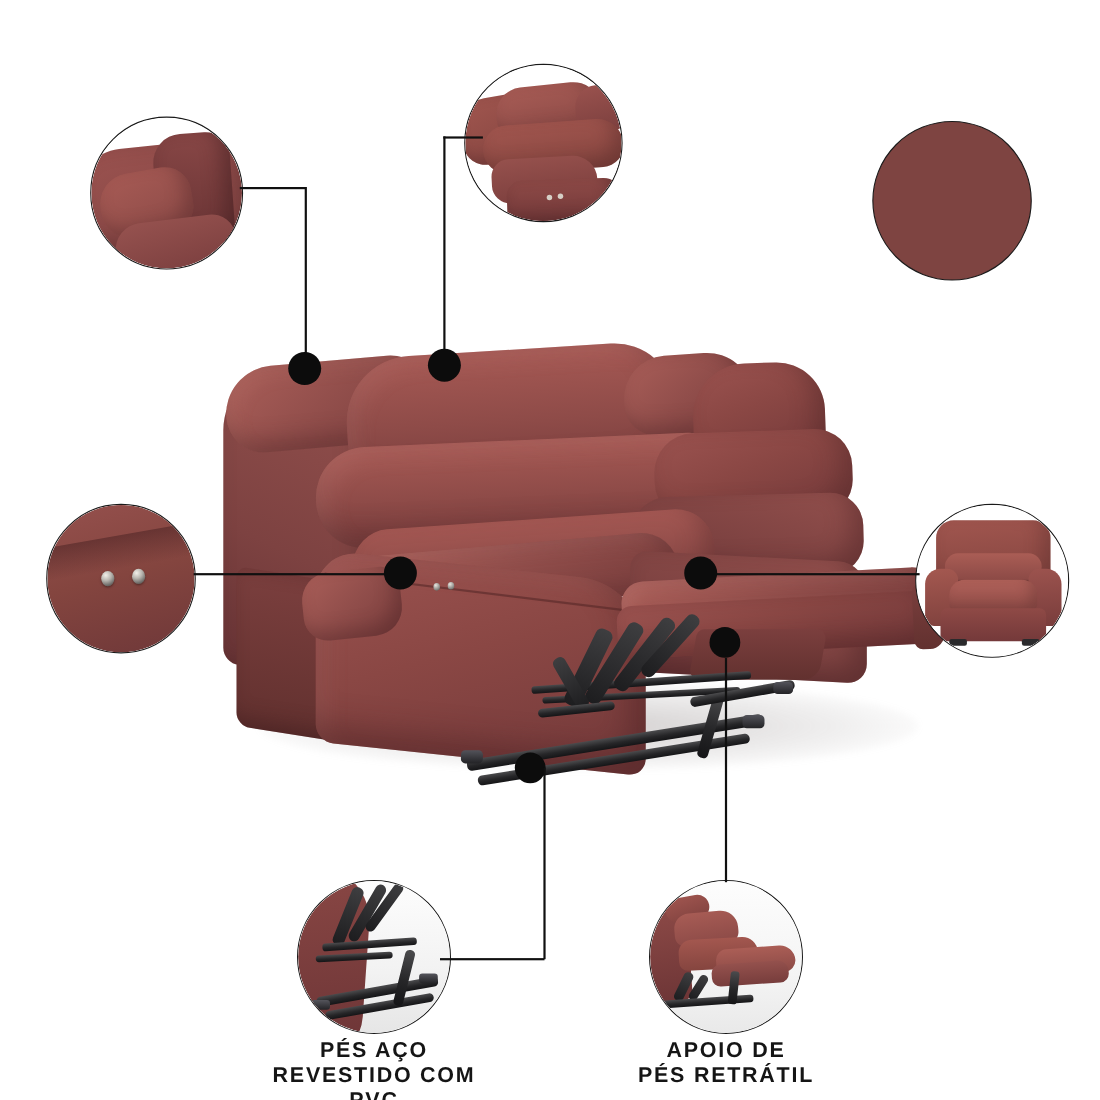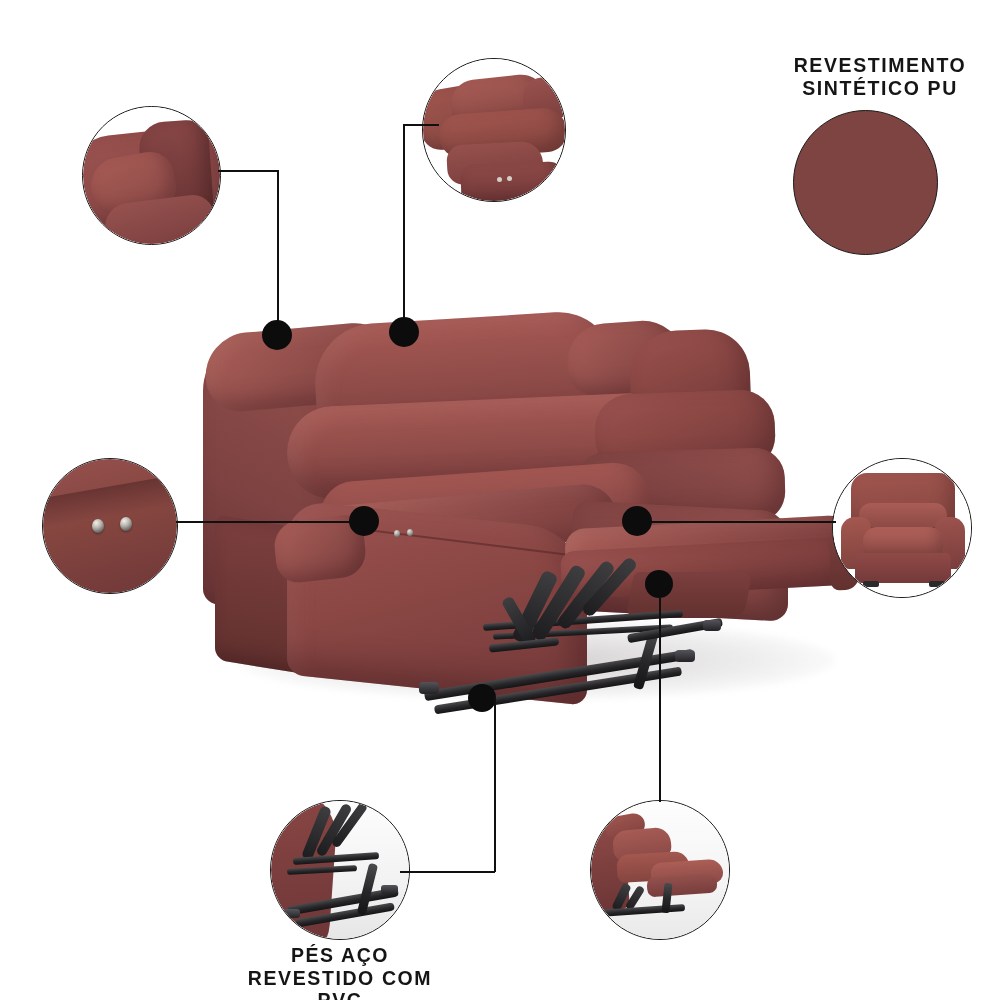--- a/index.html
+++ b/index.html
@@ -296,22 +296,20 @@
                   background:#d6cfc6;"></div>
       <div style="position:absolute; left:84px; top:117px; width:5px; height:5px; border-radius:50%;
                   background:#d6cfc6;"></div>
     </div>
   </div>
 
   <div class="line-h" style="left:403px; top:124px; width:36px;"></div>
   <div class="line-v" style="left:403px; top:124px; height:206px;"></div>
   <div class="dot" style="left:389px; top:317px; width:30px; height:30px;"></div>
 
-  <div class="callout-label" style="left:770px; top:54px; width:220px;">REVESTIMENTO
-SINTÉTICO PU</div>
 
   <div class="swatch" style="left:793px; top:110px; width:145px; height:145px;
               background:#7e4441;"></div>
 
 
   <div class="bubble" style="left:42px; top:458px; width:136px; height:136px;">
     <div class="bubble-inner">
       <div style="position:absolute; inset:0;
                   background:linear-gradient(165deg,#95504d 0%,#84453f 48%,#6f3839 100%);"></div>
       <div style="position:absolute; left:-14px; top:26px; width:180px; height:30px;
@@ -424,17 +422,19 @@
       <div style="position:absolute; left:56px; top:74px; width:70px; height:20px;
                   background:linear-gradient(180deg,#94514d,#773d3c);
                   border-radius:8px 10px 8px 8px; transform:rotate(-4deg);"></div>
 
       <div class="metal-l" style="left:26px; top:82px; width:9px; height:28px; border-radius:4px; transform:rotate(26deg);"></div>
       <div class="metal-l" style="left:40px; top:84px; width:8px; height:26px; border-radius:4px; transform:rotate(32deg);"></div>
       <div class="metal" style="left:8px; top:106px; width:86px; height:7px; border-radius:3px; transform:rotate(-4deg);"></div>
       <div class="metal" style="left:72px; top:82px; width:8px; height:30px; border-radius:3px; transform:rotate(6deg);"></div>
     </div>
   </div>
+  <div class="callout-label" style="left:555px; top:944px; width:210px;">APOIO DE
+PÉS RETRÁTIL</div>
 
   <div class="dot" style="left:645px; top:570px; width:28px; height:28px;"></div>
   <div class="line-v" style="left:659px; top:598px; height:204px;"></div>
 
 </div>
 
 </body></html>

